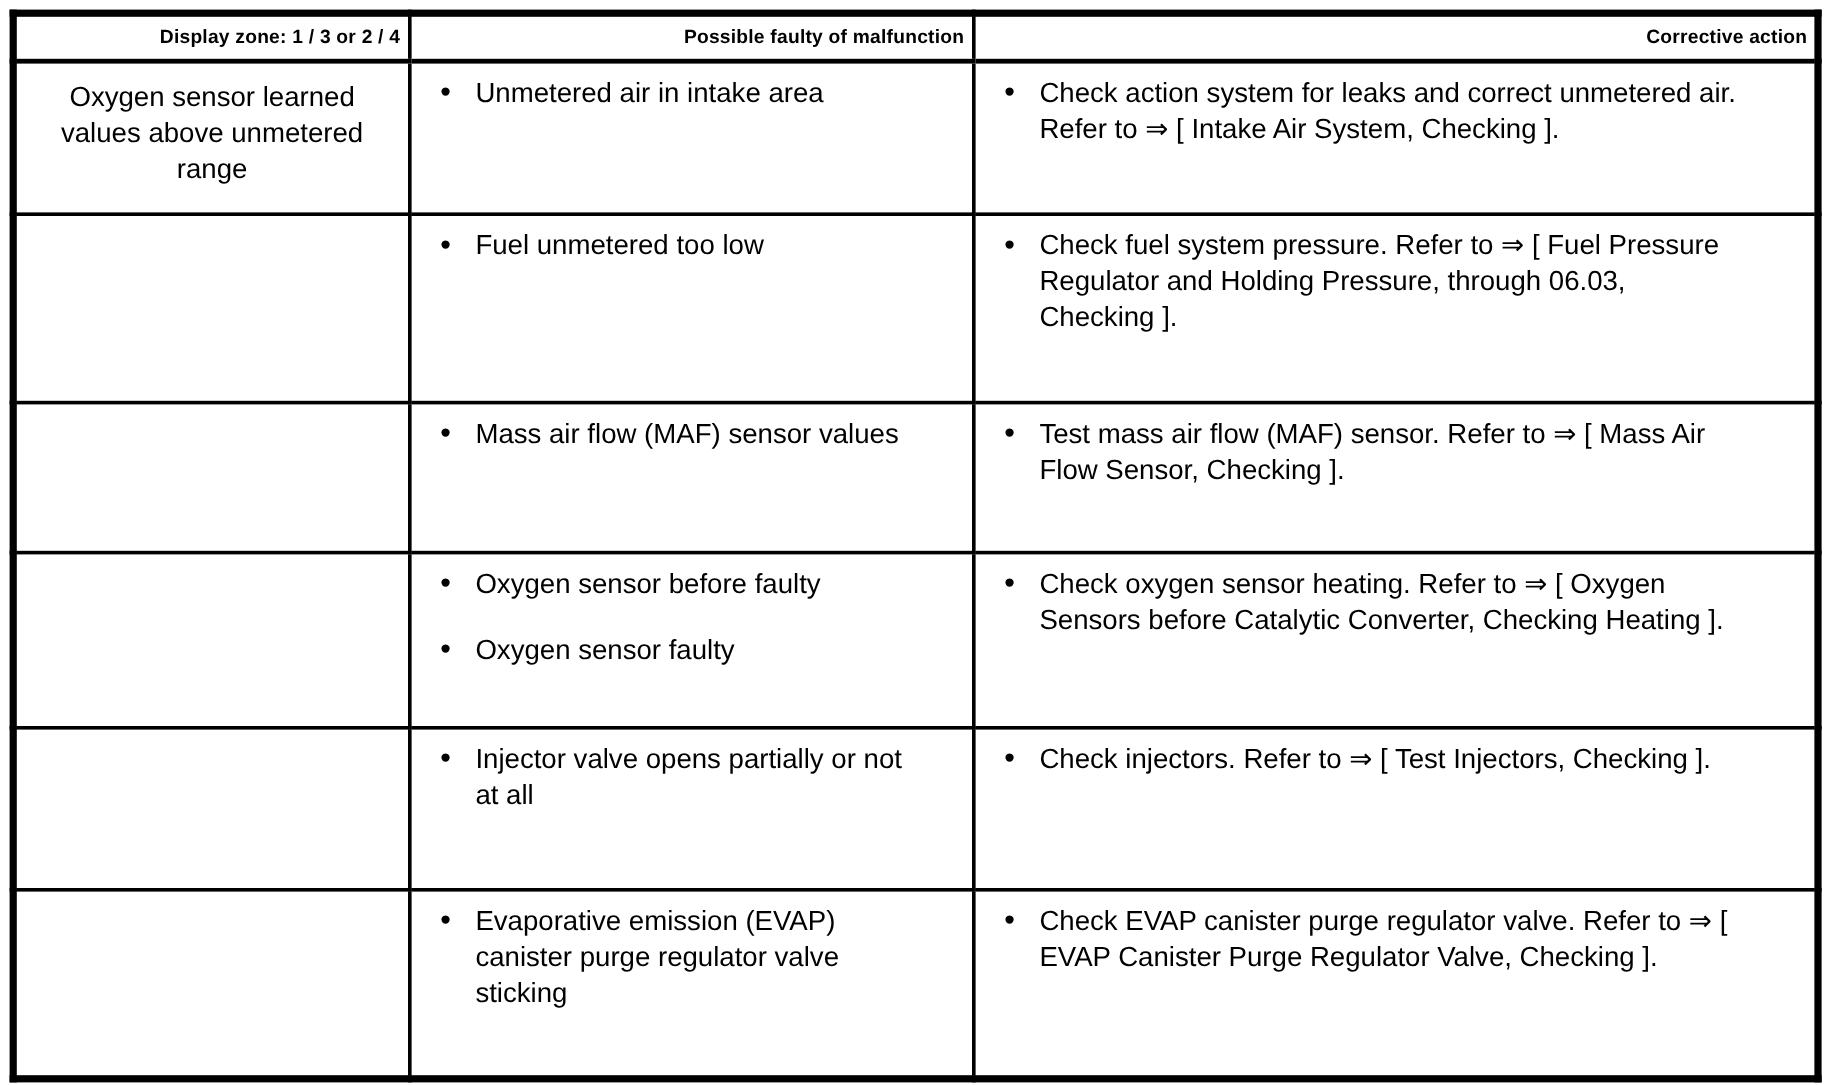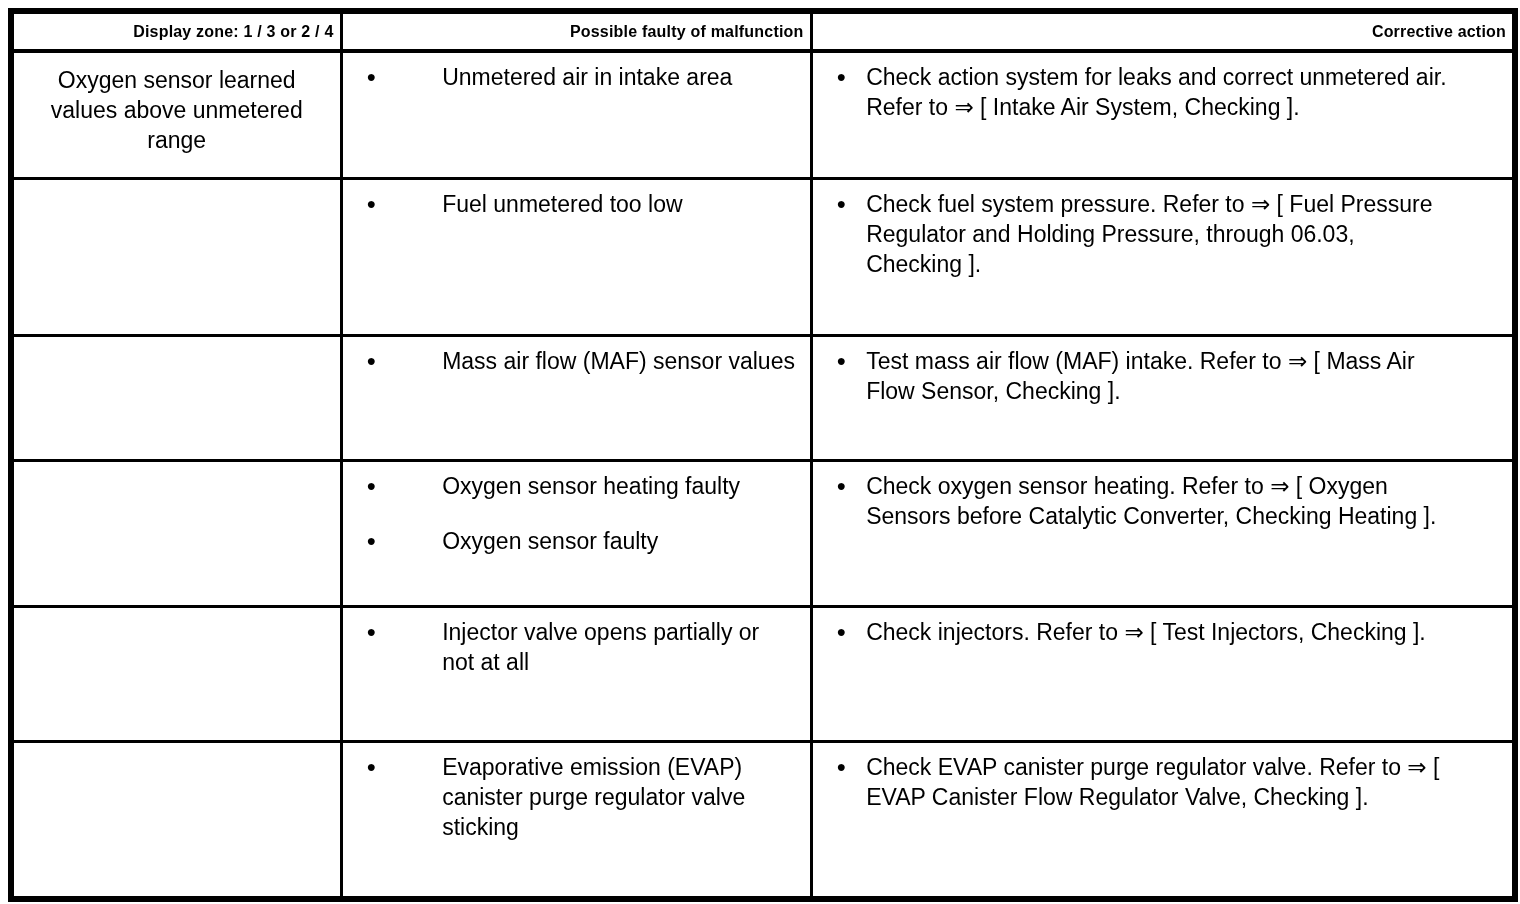--- a/index.html
+++ b/index.html
@@ -63,21 +63,21 @@
     align-items: flex-start;
     gap: 20px;
   }
   .bullet-item + .bullet-item { margin-top: 25px; }
   .bullet {
     flex: 0 0 auto;
     font-size: 16px;
     line-height: 30px;
   }
   .bt { flex: 0 1 auto; }
-  td.causes .bt { max-width: 380px; margin-left: 46px; }
+  td.causes .bt { max-width: 380px; }
   td.actions .bt { max-width: 585px; }
 </style>
 </head>
 <body>
 
 <table class="doc">
   <colgroup>
       <col class="c1">
       <col class="c2">
       <col class="c3">
@@ -126,30 +126,30 @@
       <td class="zone"></td>
       <td class="causes">
         <div class="bullet-item">
           <span class="bullet">●</span>
           <span class="bt">Mass air flow (MAF) sensor values</span>
         </div>
       </td>
       <td class="actions">
         <div class="bullet-item">
           <span class="bullet">●</span>
-          <span class="bt">Test mass air flow (MAF) intake. Refer to ⇒ [ Mass Air Flow Sensor, Checking ].</span>
+          <span class="bt">Test mass air flow (MAF) sensor. Refer to ⇒ [ Mass Air Flow Sensor, Checking ].</span>
         </div>
       </td>
     </tr>
     <tr class="r4">
       <td class="zone"></td>
       <td class="causes">
         <div class="bullet-item">
           <span class="bullet">●</span>
-          <span class="bt">Oxygen sensor heating faulty</span>
+          <span class="bt">Oxygen sensor before faulty</span>
         </div>
         <div class="bullet-item">
           <span class="bullet">●</span>
           <span class="bt">Oxygen sensor faulty</span>
         </div>
       </td>
       <td class="actions">
         <div class="bullet-item">
           <span class="bullet">●</span>
           <span class="bt">Check oxygen sensor heating. Refer to ⇒ [ Oxygen Sensors before Catalytic Converter, Checking Heating ].</span>
@@ -175,18 +175,18 @@
       <td class="zone"></td>
       <td class="causes">
         <div class="bullet-item">
           <span class="bullet">●</span>
           <span class="bt">Evaporative emission (EVAP) canister purge regulator valve sticking</span>
         </div>
       </td>
       <td class="actions">
         <div class="bullet-item">
           <span class="bullet">●</span>
-          <span class="bt">Check EVAP canister purge regulator valve. Refer to ⇒ [ EVAP Canister Flow Regulator Valve, Checking ].</span>
+          <span class="bt">Check EVAP canister purge regulator valve. Refer to ⇒ [ EVAP Canister Purge Regulator Valve, Checking ].</span>
         </div>
       </td>
     </tr>
   </tbody>
 </table>
 
 </body></html>

